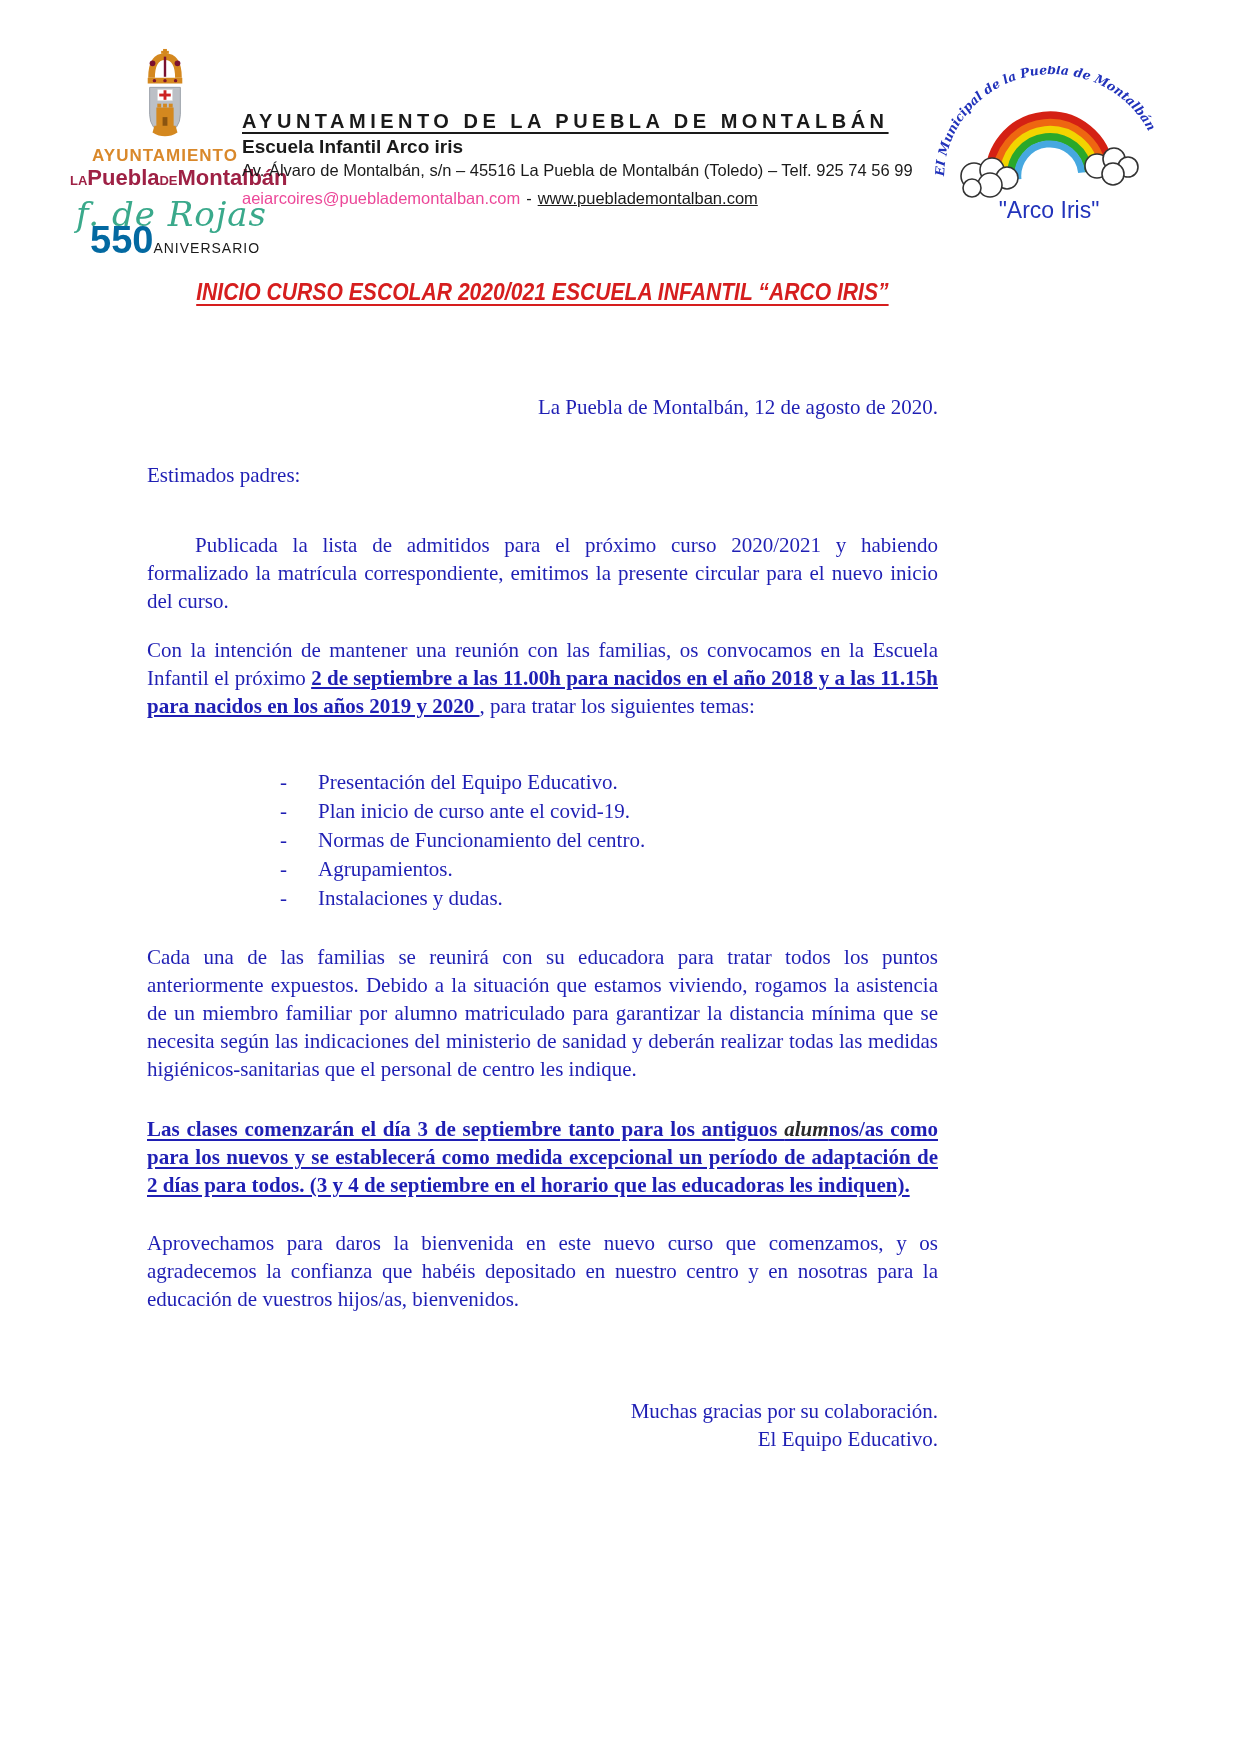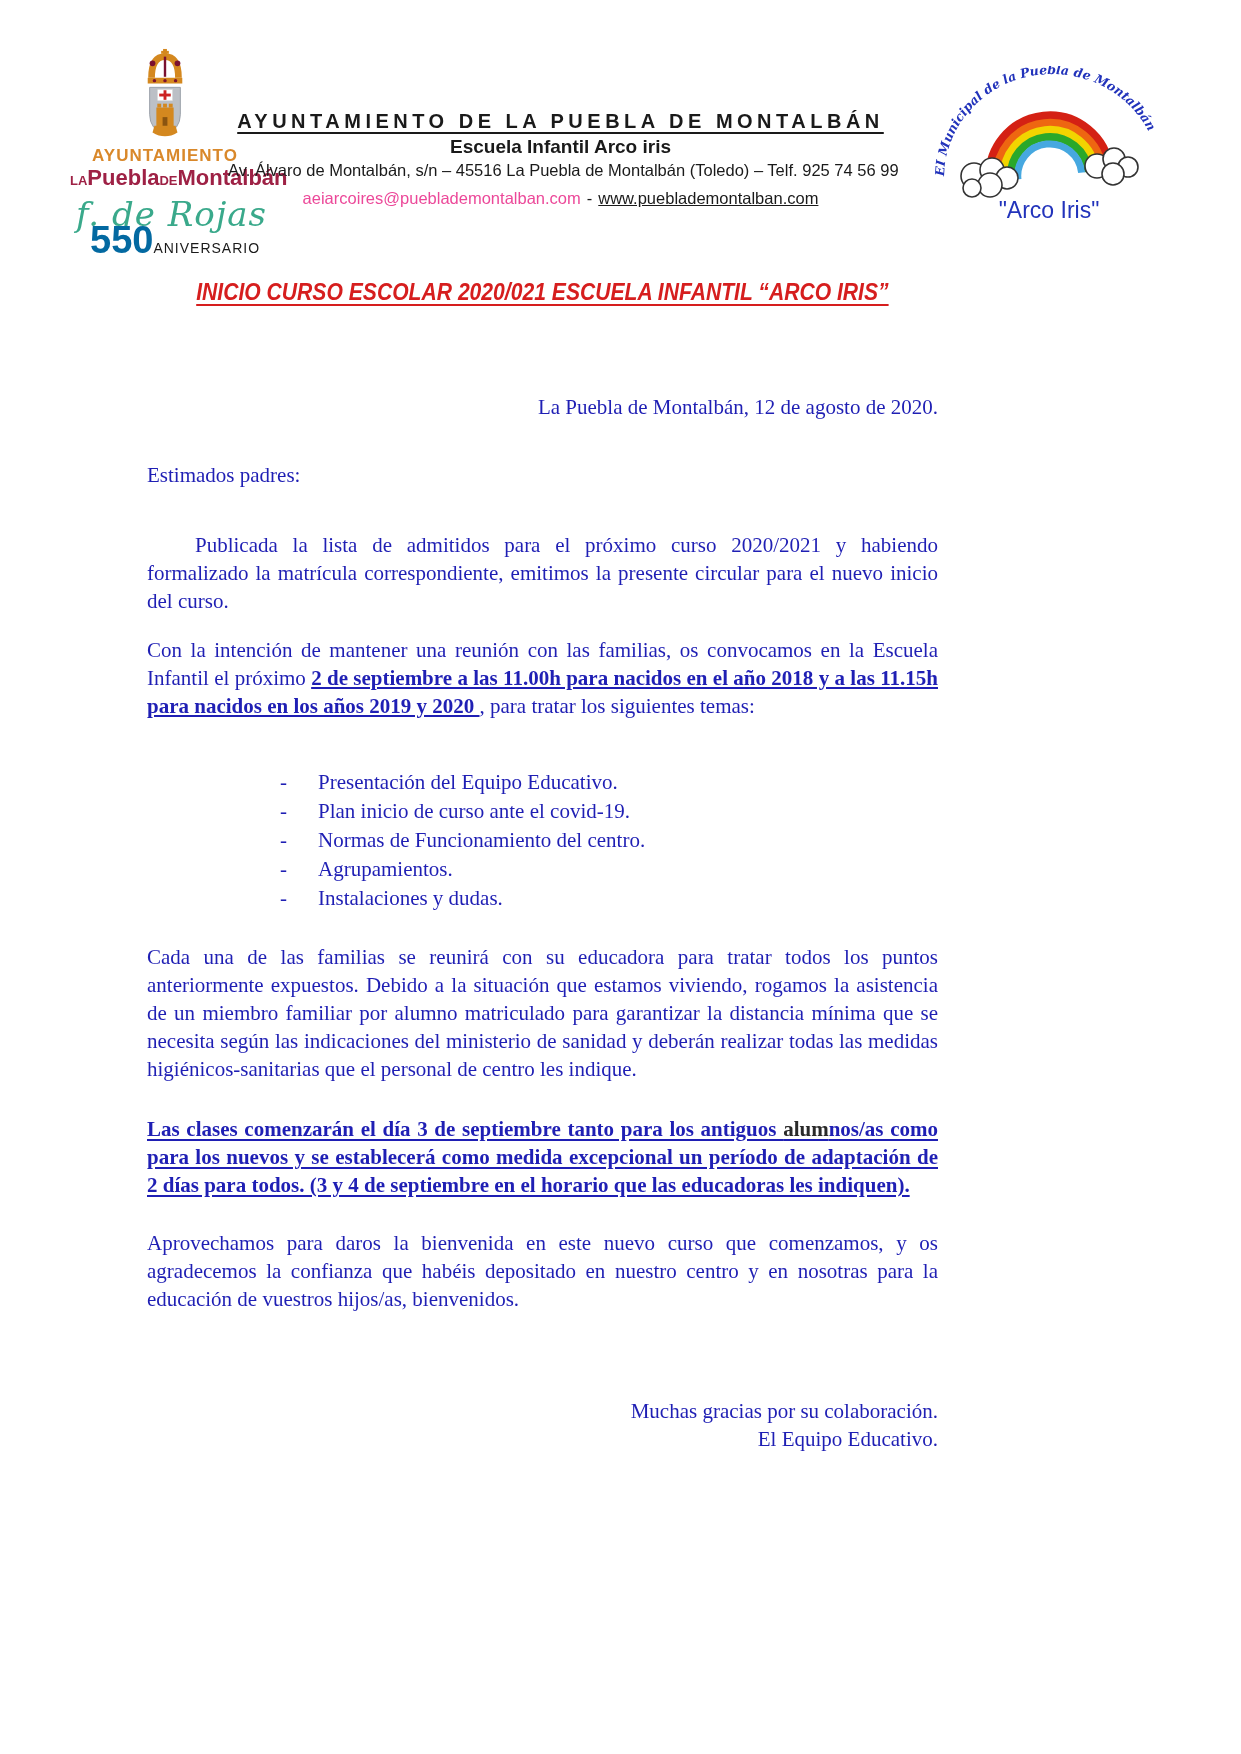--- a/index.html
+++ b/index.html
@@ -33,21 +33,21 @@
   .rojas-row{margin-top:-10px;padding-left:14px;white-space:nowrap;}
   .rojas-550{
     font-family:"Liberation Sans", sans-serif;
     color:#0369a1;font-weight:bold;font-size:38px;line-height:1;
   }
   .rojas-cap{
     font-family:"Liberation Sans", sans-serif;
     color:#1a1a1a;font-size:14px;letter-spacing:1px;
   }
   .header-center{
-    position:absolute;left:228px;top:62px;width:665px;text-align:center;
+    position:absolute;left:242px;top:62px;width:665px;
     font-family:"Liberation Sans", sans-serif;color:#1a1a1a;
   }
   .muni-line{
     font-size:20px;font-weight:bold;letter-spacing:4.5px;white-space:nowrap;
     text-decoration:underline;text-underline-offset:4px;
   }
   .school-line{font-size:19px;font-weight:bold;margin-top:3px;}
   .addr-line{font-size:16.5px;margin-top:3px;white-space:nowrap;}
   .links-line{font-size:16.5px;margin-top:9px;}
   .email-link{color:#ec4899;}
@@ -73,21 +73,21 @@
   .salutation{margin-top:40px;}
   .para{text-align:justify;}
   .p1{margin-top:42px;text-indent:48px;}
   .p2{margin-top:0;}
   .topics{margin-top:48px;margin-left:133px;}
   .topic-row{display:flex;line-height:29px;}
   .topic-dash{width:38px;flex:none;}
   .p3{margin-top:30px;}
   .p4{margin-top:32px;font-weight:bold;}
   .p4 u{text-underline-offset:3px;}
-  .black-frag{color:#2a2a2a;}
+  .black-frag{color:#2a2a2a;font-style:italic;}
   .p5{margin-top:30px;}
   .closing{margin-top:84px;text-align:right;}
 </style>
 </head>
 <body>
 
 <div class="page">
 
   <div class="header">
 

